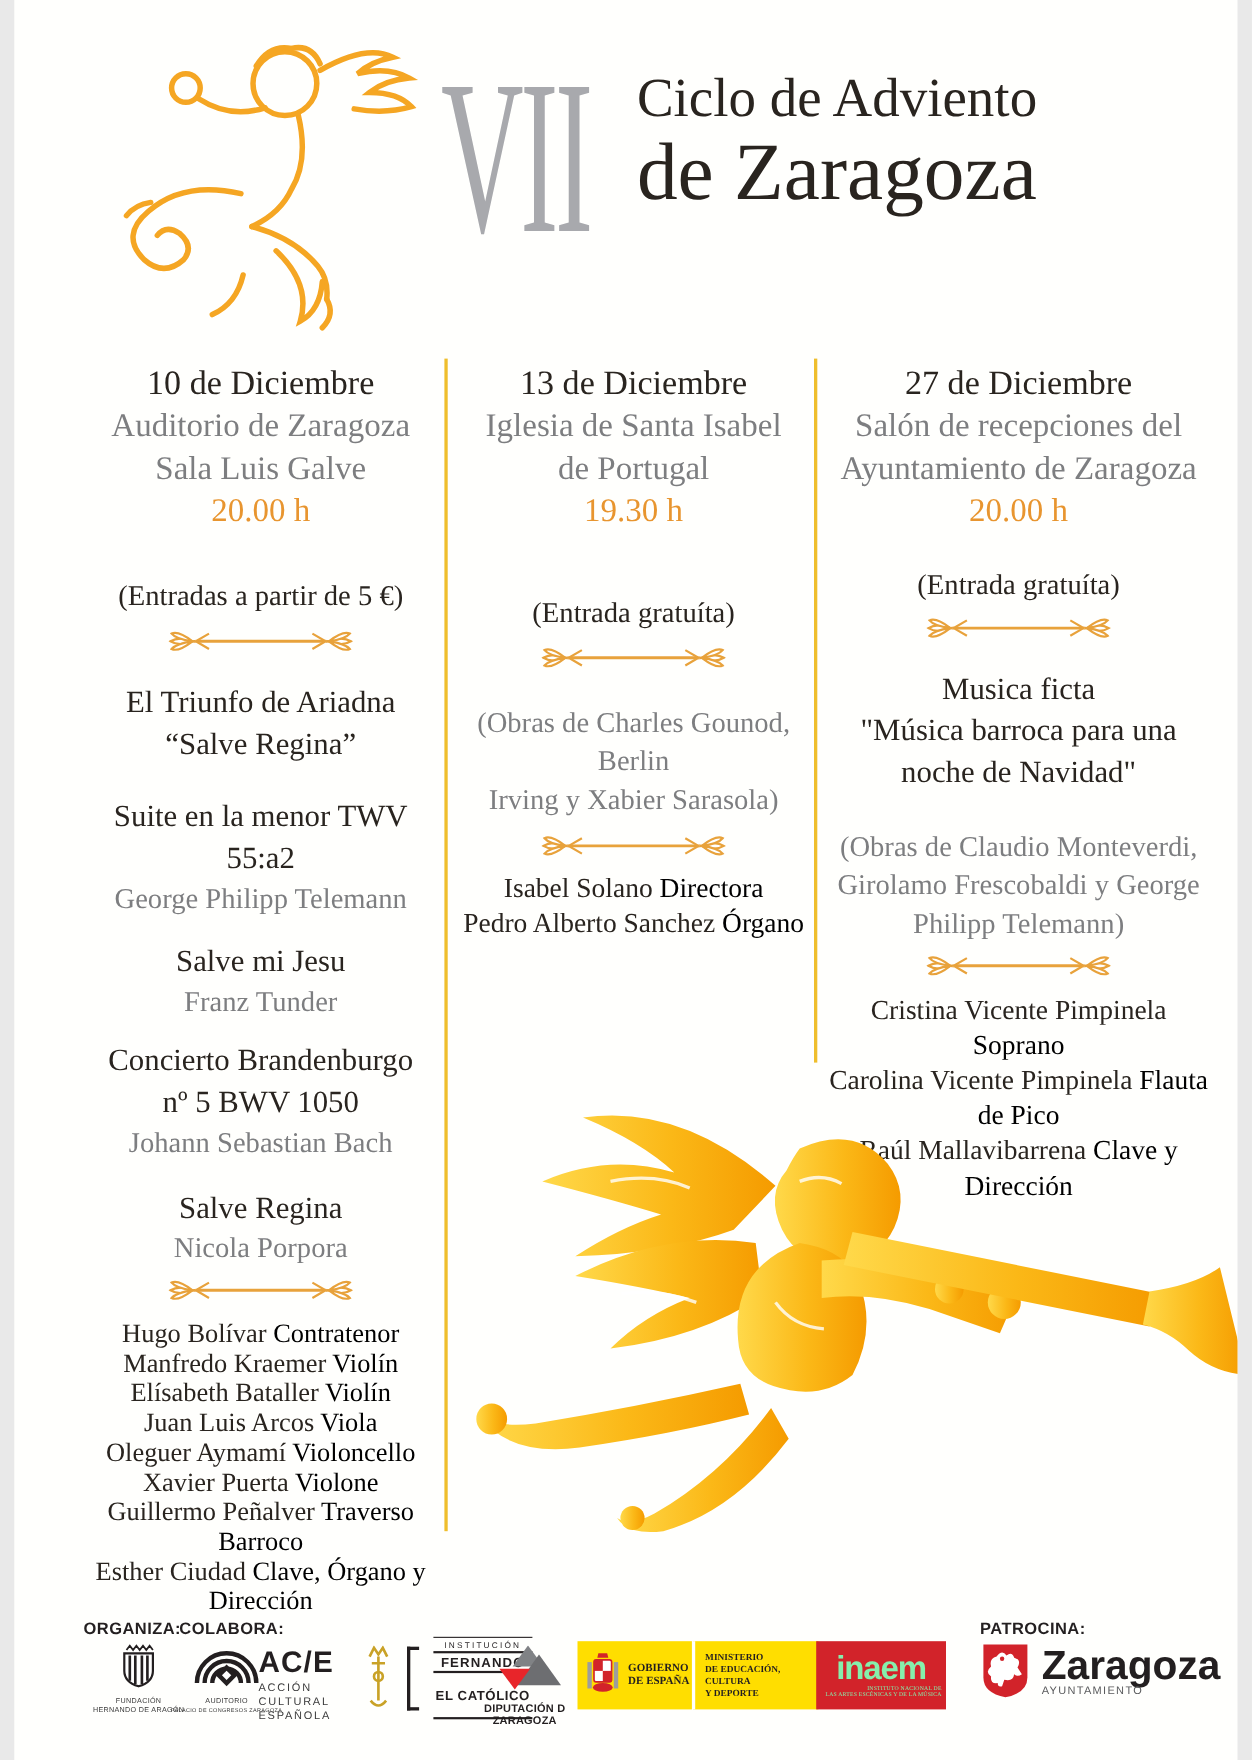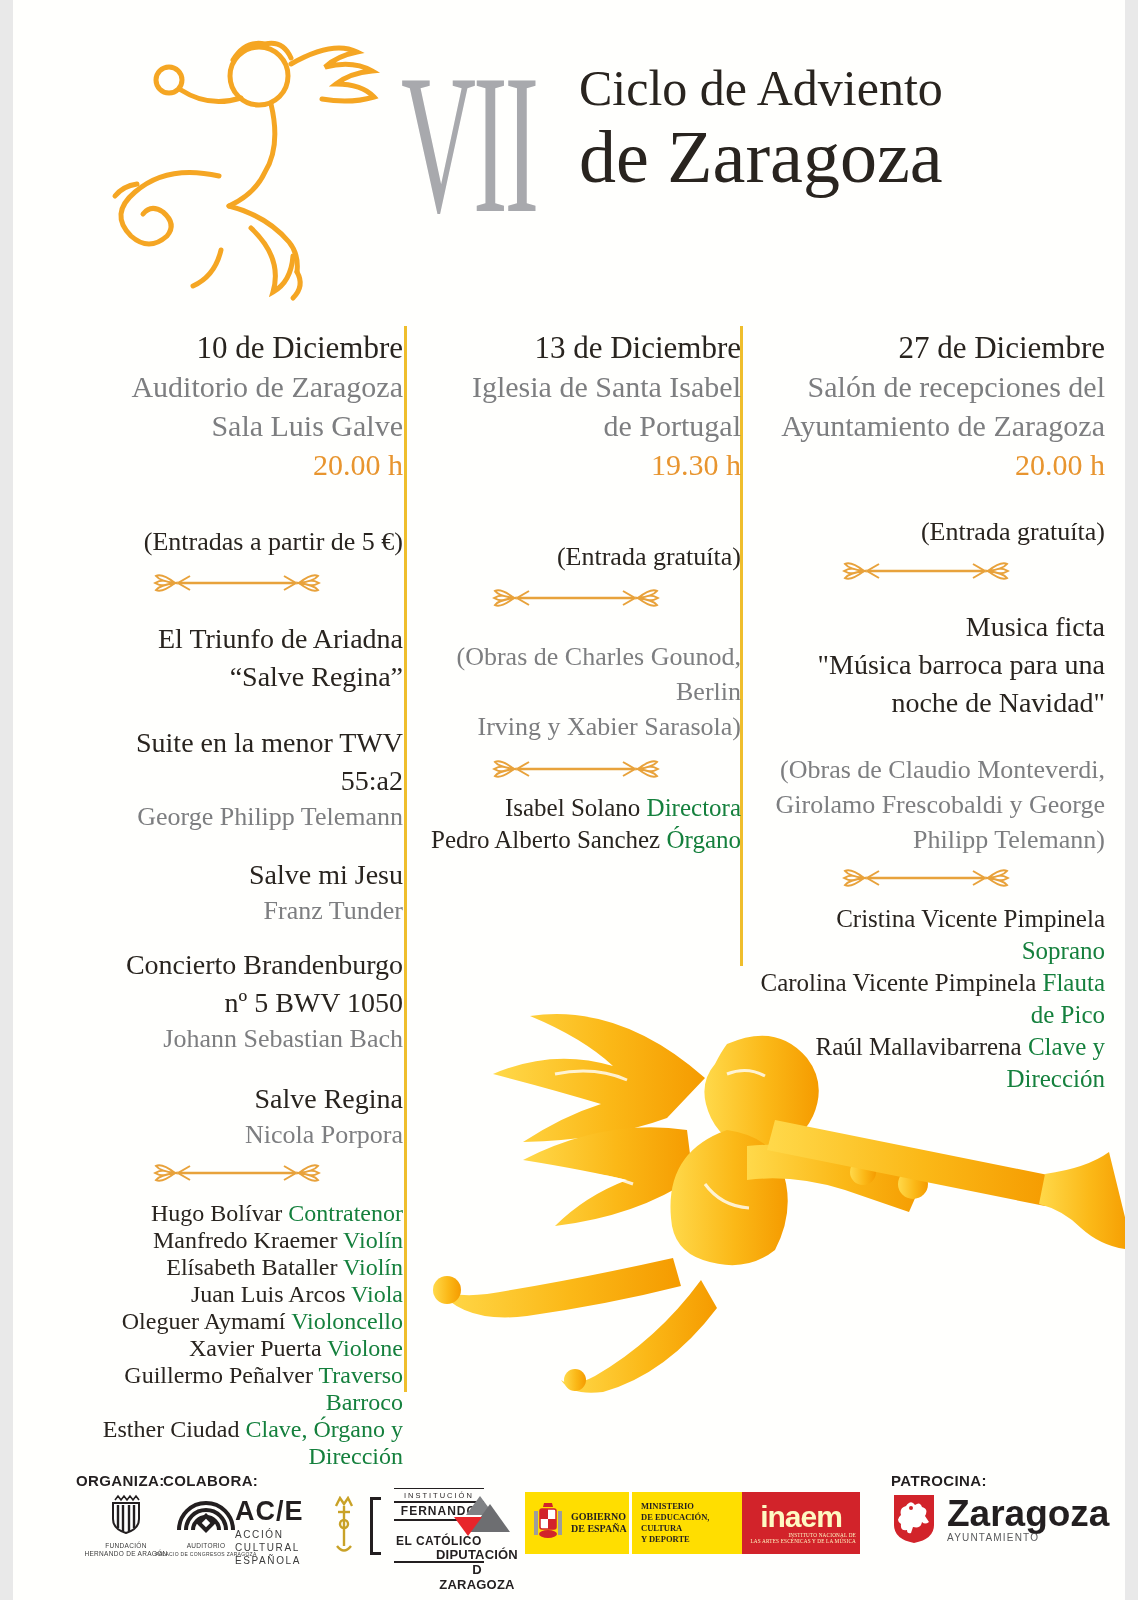--- a/index.html
+++ b/index.html
@@ -8,54 +8,54 @@
   .abs{position:absolute;}
   
   .numeral{position:absolute;left:388px;top:44px;font-size:200px;line-height:1;color:#a8a9ad;
            transform:scaleX(.52);transform-origin:0 0;letter-spacing:-6px;white-space:nowrap;}
   .titleblock{position:absolute;left:566px;top:62px;line-height:1.05;}
   .t1{font-size:50px;}
   .t2{font-size:74px;margin-top:4px;}
   
   .vline{position:absolute;width:3px;background:#efbe2c;}
   
-  .col{position:absolute;text-align:right;}
+  .col{position:absolute;text-align:center;}
   .date{font-size:31px;line-height:39px;}
   .venue{font-size:30px;line-height:39px;color:#7d7e80;}
   .time{font-size:30px;line-height:39px;color:#e8952f;}
   .ticket{font-size:26px;line-height:33px;}
   .orn{display:block;margin:14px auto 0;width:168px;height:22px;}
   .ptitle{font-size:28px;line-height:38px;}
   .pcomposer{font-size:26px;line-height:34px;color:#7d7e80;}
   .works{font-size:26px;line-height:35px;color:#7d7e80;}
   .perf{font-size:24px;line-height:27px;}
   .perf2{font-size:25px;line-height:32px;}
-  .role{color:#15803d;margin-top:44px;}.mt10{margin-top:10px;}.mt12{margin-top:12px;}.mt14{margin-top:14px;}
+  .role{color:#000000;margin-top:44px;}.mt10{margin-top:10px;}.mt12{margin-top:12px;}.mt14{margin-top:14px;}
   .mt16{margin-top:16px;}.mt18{margin-top:18px;}.mt22{margin-top:22px;}
   .mt24{margin-top:24px;}.mt26{margin-top:26px;}.mt30{margin-top:30px;}
   .mt31{margin-top:31px;}.mt36{margin-top:28px;}.mt41{margin-top:41px;}
   .mt56{margin-top:56px;}
   
   .flabel{position:absolute;font-family:"Liberation Sans",sans-serif;font-weight:700;
           font-size:15px;letter-spacing:.4px;color:#231f20;}
   .logo{position:absolute;text-align:center;font-family:"Liberation Sans",sans-serif;}
   .cap{font-size:6.5px;letter-spacing:.3px;color:#3a3a3a;line-height:8px;margin-top:2px;}
   .acebig{font-weight:800;font-size:27px;letter-spacing:1px;color:#231f20;line-height:26px;text-align:left;}
   .acecap{font-size:10px;letter-spacing:1.6px;color:#3a3a3a;line-height:13px;text-align:left;margin-top:4px;}
   .ifc{display:flex;align-items:center;gap:13px;}
   .ifcbracket{width:8px;height:52px;border-left:3px solid #231f20;border-top:3px solid #231f20;border-bottom:3px solid #231f20;}
   .ifctext{text-align:center;}
   .ifc-l1{font-size:7.5px;letter-spacing:2px;color:#231f20;border-top:1px solid #231f20;padding:2px 2px 1px;}
   .ifc-l2{font-size:12px;font-weight:800;letter-spacing:1px;color:#231f20;border-top:2px solid #231f20;border-bottom:2px solid #231f20;padding:1px 2px;}
   .ifc-l3{font-size:12px;font-weight:800;letter-spacing:.5px;color:#231f20;border-bottom:2px solid #231f20;padding:13px 2px;}
-  .dpzcap{font-size:13px;font-weight:700;color:#231f20;margin-top:3px;letter-spacing:.2px;}
+  .dpzcap{font-size:10px;font-weight:700;color:#231f20;margin-top:3px;letter-spacing:.2px;}
   .ygov{position:absolute;background:#ffde00;height:62px;display:flex;align-items:center;}
   .govtext{font-size:10px;font-weight:700;color:#231f20;line-height:12px;text-align:left;}
   .mintext{font-size:8.5px;font-weight:700;color:#231f20;line-height:11px;text-align:left;padding-left:9px;}
-  .inaem{position:absolute;background:#d2232a;height:62px;width:118px;color:#fef9c3;
+  .inaem{position:absolute;background:#d2232a;height:62px;width:118px;color:#86efac;
          display:flex;flex-direction:column;align-items:center;justify-content:center;}
   .inaemword{font-family:"Liberation Sans",sans-serif;font-weight:800;font-size:30px;line-height:30px;letter-spacing:-1px;}
   .inaemcap{font-size:5.2px;line-height:6px;letter-spacing:.2px;align-self:flex-end;margin-right:4px;}
   .zgz{position:absolute;display:flex;align-items:center;gap:10px;}
   .zgzword{font-family:"Liberation Sans",sans-serif;font-weight:800;font-size:37px;color:#231f20;line-height:36px;}
   .zgzcap{font-family:"Liberation Sans",sans-serif;font-size:10px;letter-spacing:1.2px;color:#58595b;margin-top:0px;}
 </style>
 </head>
 <body>
 

